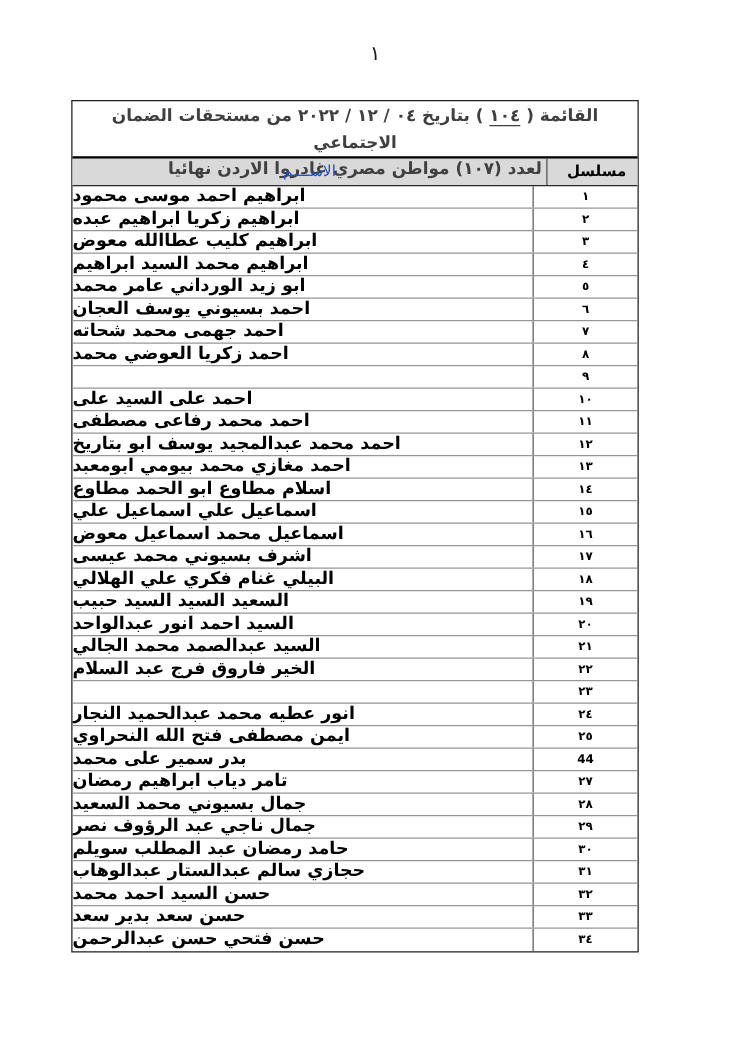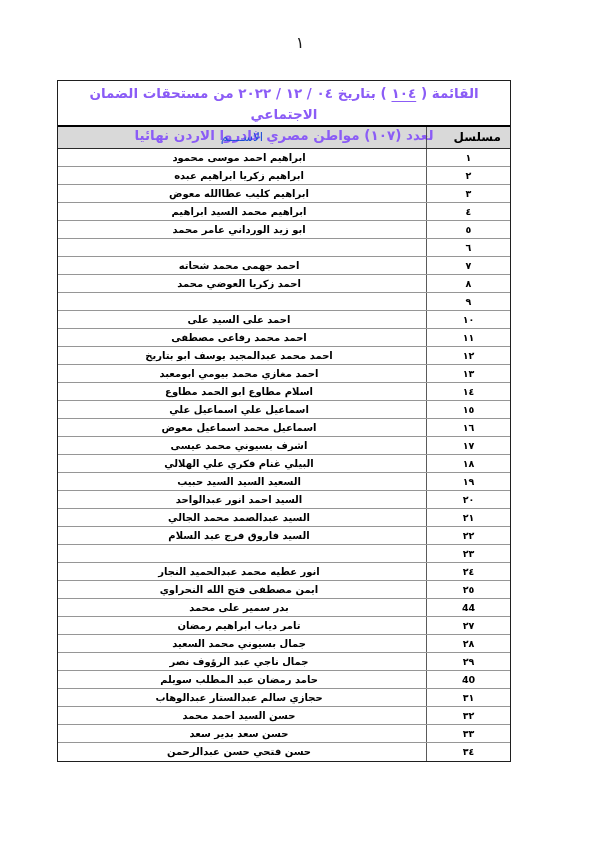--- a/index.html
+++ b/index.html
@@ -36,38 +36,38 @@
     direction: rtl;
   }
   .title-box {
     box-sizing: border-box;
     height: 46px;
     border-bottom: 2.5px solid #000;
     text-align: center;
     font-weight: 700;
     font-size: 13.5px;
     line-height: 21px;
-    color: #8b5cf6;
+    color: #404040;
     padding-top: 2px;
   }
   .title-box .num-underline {
     text-decoration: underline;
     text-underline-offset: 3px;
   }
   .header-row {
     box-sizing: border-box;
     height: 22px;
     background: #d9d9d9;
     border-bottom: 1.7px solid #2b2b2b;
     display: flex;
     direction: rtl;
   }
   .header-row .serial-col {
     box-sizing: border-box;
-    width: 84px;
+    width: 73px;
     border-left: 1px solid #4f4f4f;
     font-weight: 700;
     font-size: 12px;
     line-height: 20px;
     text-align: right;
     padding-right: 9px;
     color: #000;
   }
   .header-row .name-col {
     flex: 1;
@@ -93,24 +93,24 @@
     border-left: 1px solid #5a5a5a;
     text-align: center;
     font-weight: 700;
     font-size: 9.5px;
     line-height: 17px;
     color: #000;
   }
   .data-row .name-cell {
     flex: 1;
     box-sizing: border-box;
-    text-align: center;
+    text-align: left;
     padding-right: 6px;
     font-weight: 700;
-    font-size: 10px;
+    font-size: 14px;
     line-height: 17px;
     color: #000;
     white-space: nowrap;
     overflow: hidden;
   }
 </style>
 </head>
 <body>
 
 <div class="page">
@@ -151,20 +151,21 @@
     <div class="name-cell">ابراهيم محمد السيد ابراهيم</div>
   </div>
 
   <div class="data-row">
     <div class="serial-cell">٥</div>
     <div class="name-cell">ابو زيد الورداني عامر محمد</div>
   </div>
 
   <div class="data-row">
     <div class="serial-cell">٦</div>
+    <div class="name-cell">احمد بسيوني يوسف العجان</div>
   </div>
 
   <div class="data-row">
     <div class="serial-cell">٧</div>
     <div class="name-cell">احمد جهمى محمد شحاته</div>
   </div>
 
   <div class="data-row">
     <div class="serial-cell">٨</div>
     <div class="name-cell">احمد زكريا العوضي محمد</div>
@@ -229,21 +230,21 @@
     <div class="name-cell">السيد احمد انور عبدالواحد</div>
   </div>
 
   <div class="data-row">
     <div class="serial-cell">٢١</div>
     <div class="name-cell">السيد عبدالصمد محمد الجالي</div>
   </div>
 
   <div class="data-row">
     <div class="serial-cell">٢٢</div>
-    <div class="name-cell">السيد فاروق فرج عبد السلام</div>
+    <div class="name-cell">الخير فاروق فرج عبد السلام</div>
   </div>
 
   <div class="data-row">
     <div class="serial-cell">٢٣</div>
   </div>
 
   <div class="data-row">
     <div class="serial-cell">٢٤</div>
     <div class="name-cell">انور عطيه محمد عبدالحميد النجار</div>
   </div>
@@ -267,21 +268,21 @@
     <div class="serial-cell">٢٨</div>
     <div class="name-cell">جمال بسيوني محمد السعيد</div>
   </div>
 
   <div class="data-row">
     <div class="serial-cell">٢٩</div>
     <div class="name-cell">جمال ناجي عبد الرؤوف نصر</div>
   </div>
 
   <div class="data-row">
-    <div class="serial-cell">40</div>
+    <div class="serial-cell">٣٠</div>
     <div class="name-cell">حامد رمضان عبد المطلب سويلم</div>
   </div>
 
   <div class="data-row">
     <div class="serial-cell">٣١</div>
     <div class="name-cell">حجازي سالم عبدالستار عبدالوهاب</div>
   </div>
 
   <div class="data-row">
     <div class="serial-cell">٣٢</div>

